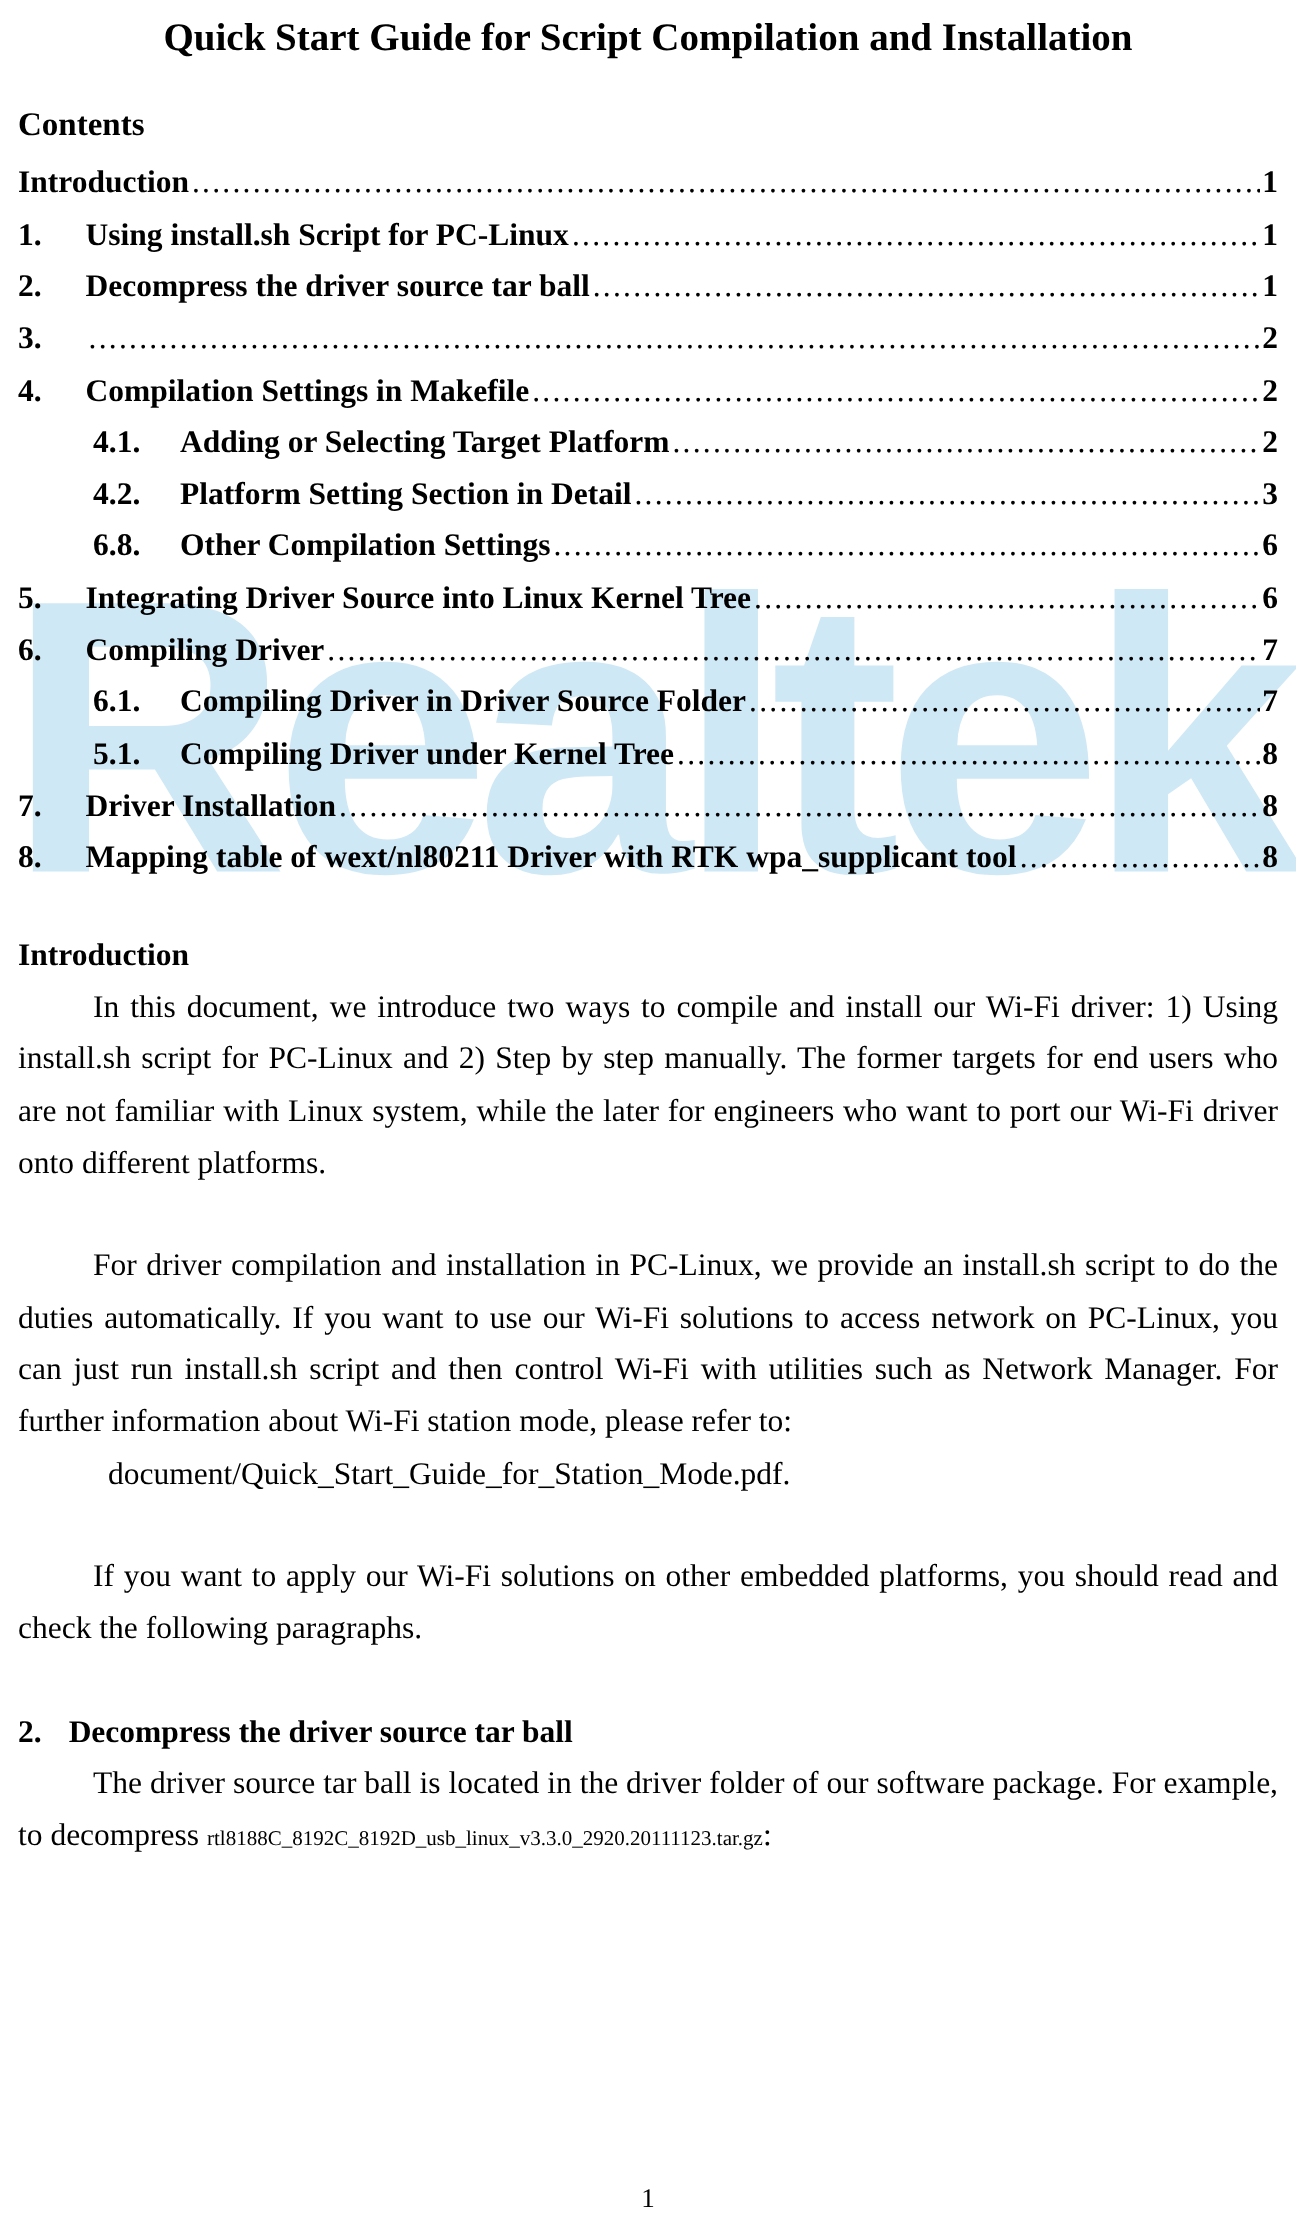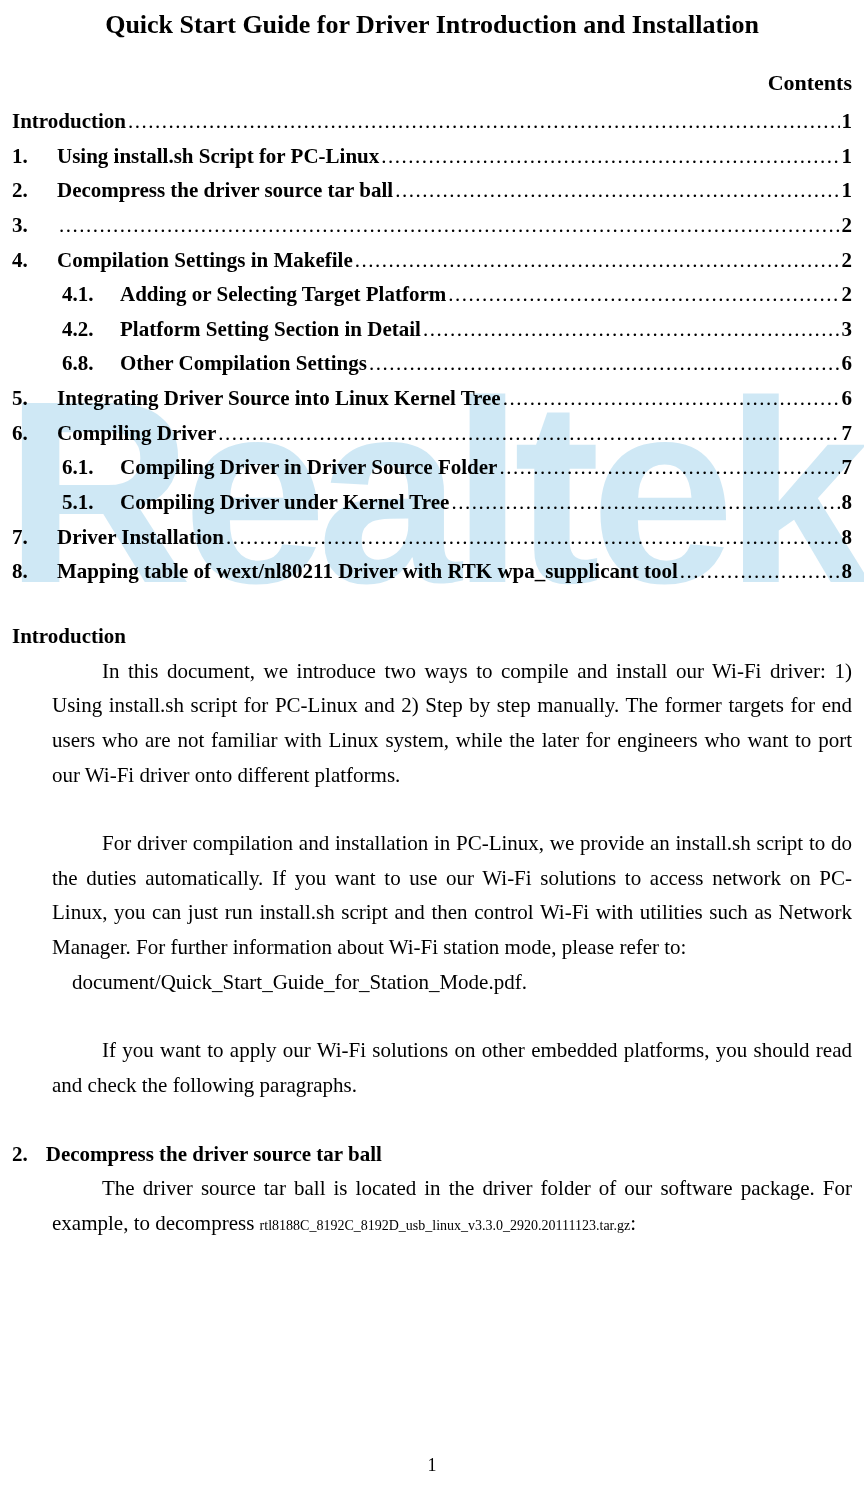--- a/index.html
+++ b/index.html
@@ -38,21 +38,21 @@
     }
     h1.title {
       font-size: 26px;
       font-weight: bold;
       text-align: center;
       margin: 0 0 30px 0;
     }
     h2.contents-heading {
       font-size: 22px;
       font-weight: bold;
-      text-align: right;
+      text-align: left;
       margin: 0 0 8px 0;
     }
     .toc-row {
       display: flex;
       align-items: baseline;
       font-size: 21px;
       font-weight: bold;
       line-height: 1.65;
       white-space: nowrap;
     }
@@ -97,21 +97,20 @@
     }
     .para {
       font-size: 21px;
       text-align: justify;
       text-align-last: left;
       line-height: 1.65;
       margin: 0;
     }
     .para.first-indent {
       text-indent: 50px;
-      margin-left: 40px;
     }
     .para.indent-ref {
       padding-left: 60px;
     }
     .spacer {
       height: 34px;
     }
     .numbered-heading {
       font-size: 21px;
       font-weight: bold;
@@ -133,21 +132,21 @@
       text-align: center;
       font-size: 18px;
     }
   </style>
 </head>
 <body>
 
 <div class="page">
   <div class="watermark">Realtek</div>
   <div class="content">
-    <h1 class="title">Quick Start Guide for Driver Introduction and Installation</h1>
+    <h1 class="title">Quick Start Guide for Script Compilation and Installation</h1>
     <h2 class="contents-heading">Contents</h2>
 
     <div class="toc-row top0">
       <span class="toc-text">Introduction</span>
       <span class="toc-dots"></span>
       <span class="toc-page">1</span>
     </div>
 
     <div class="toc-row">
       <span class="toc-num">1.</span>

